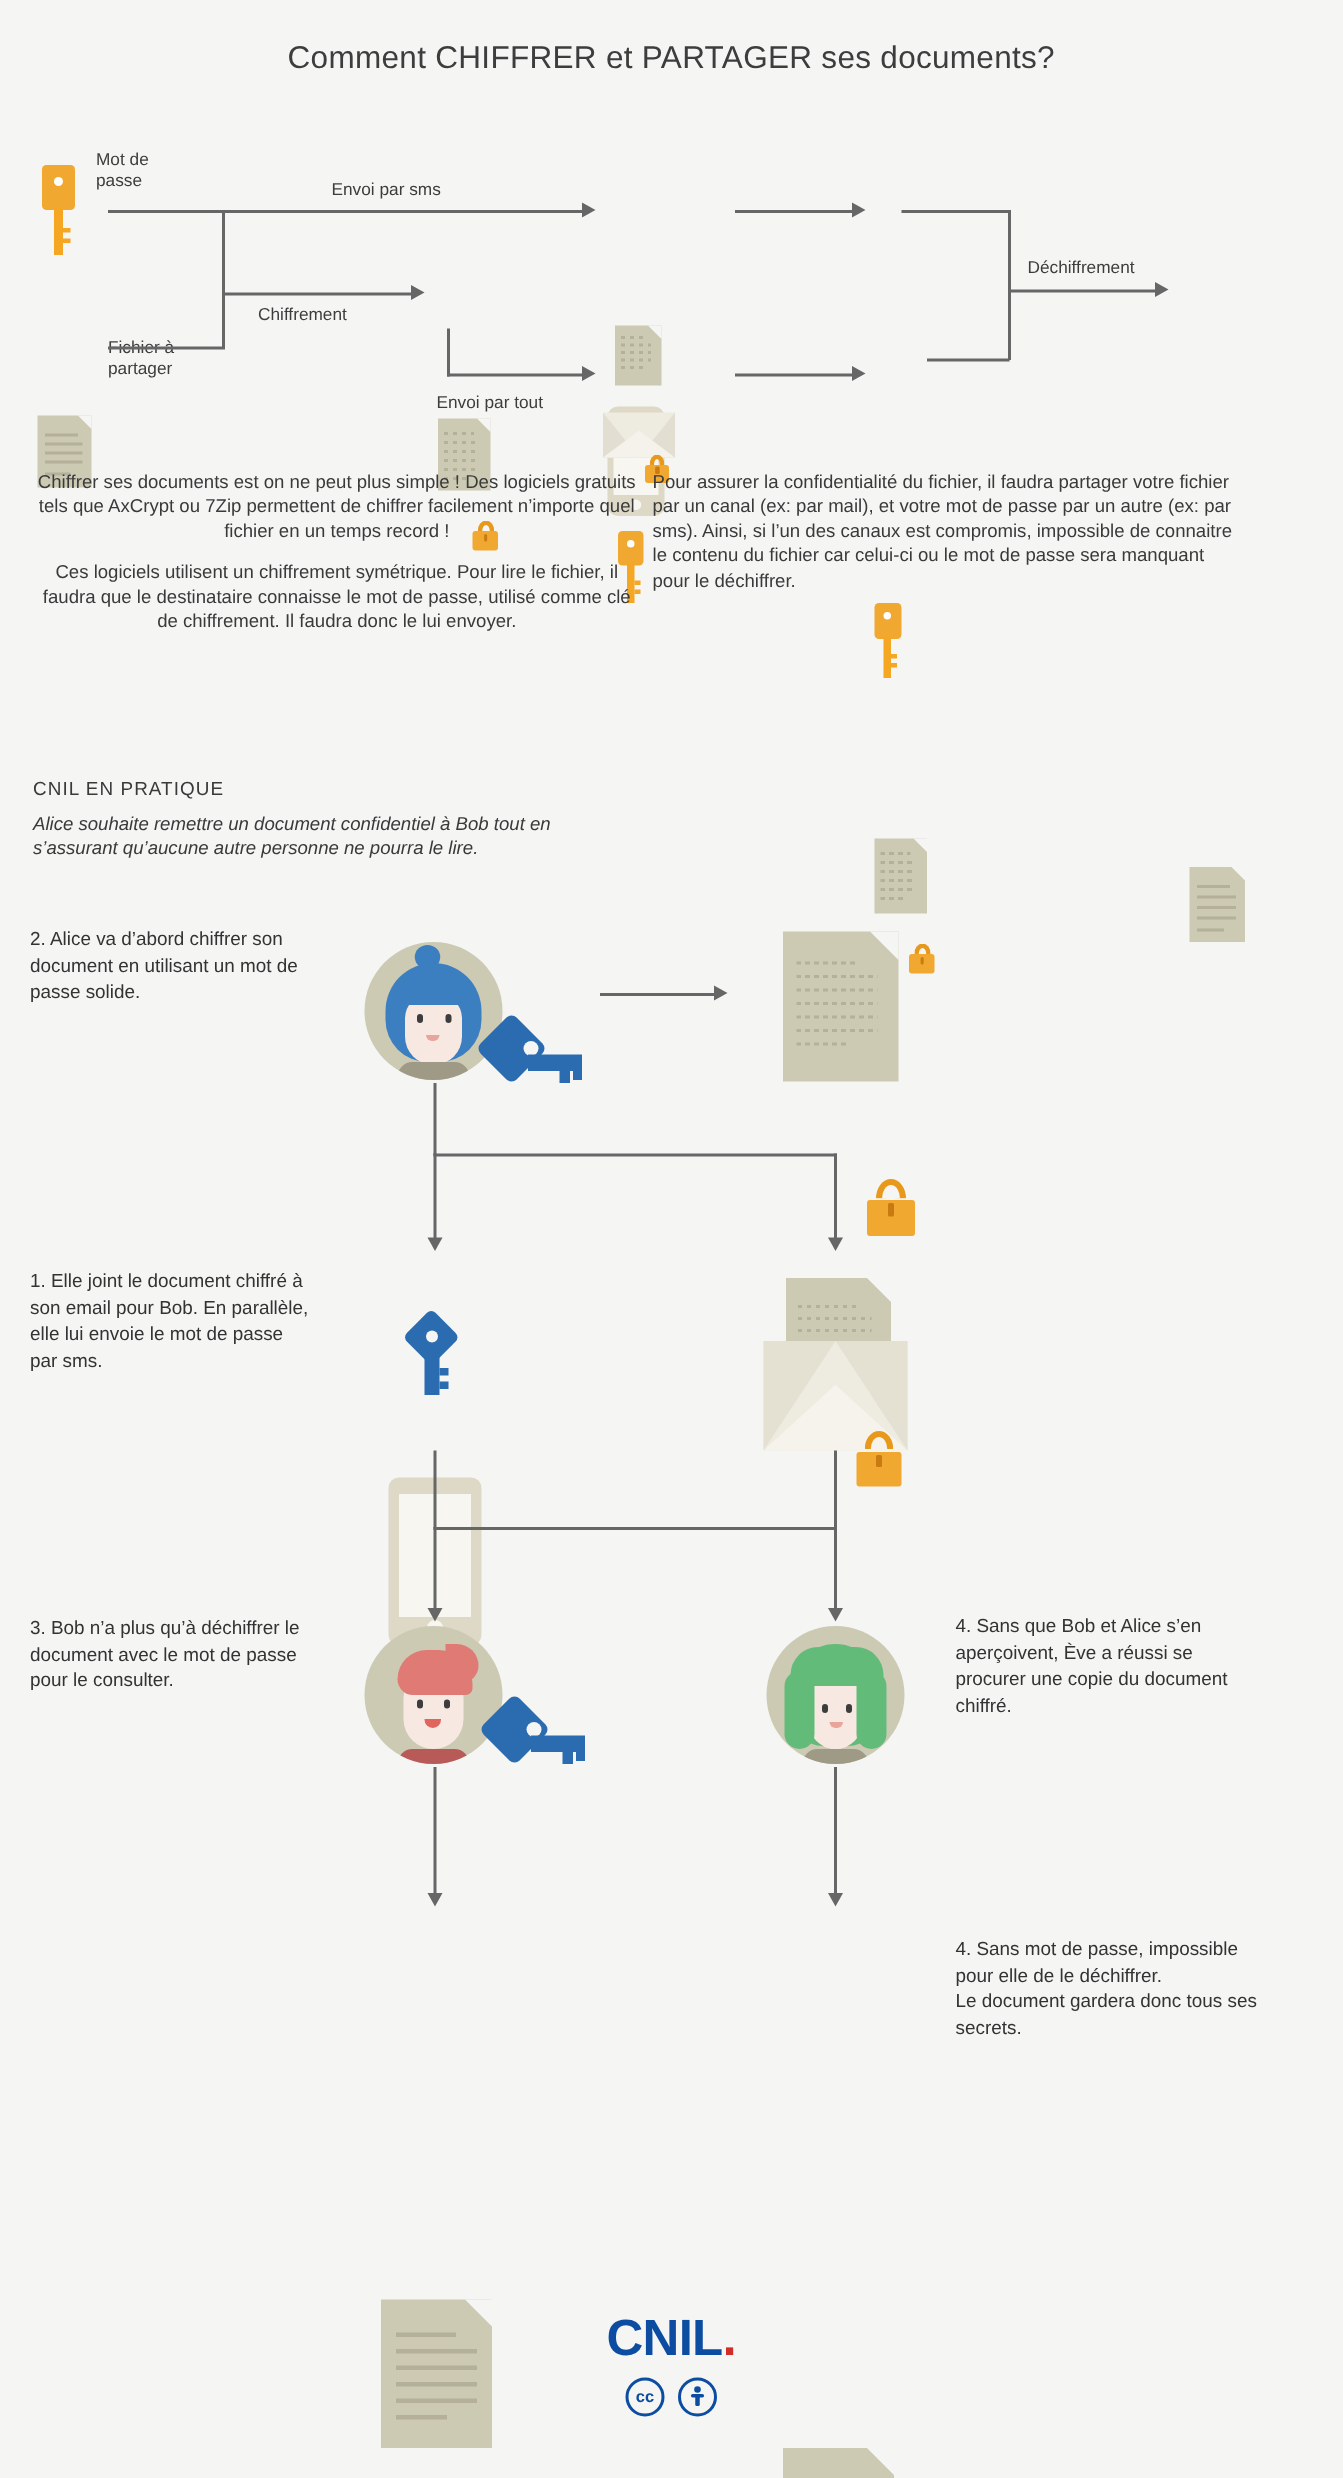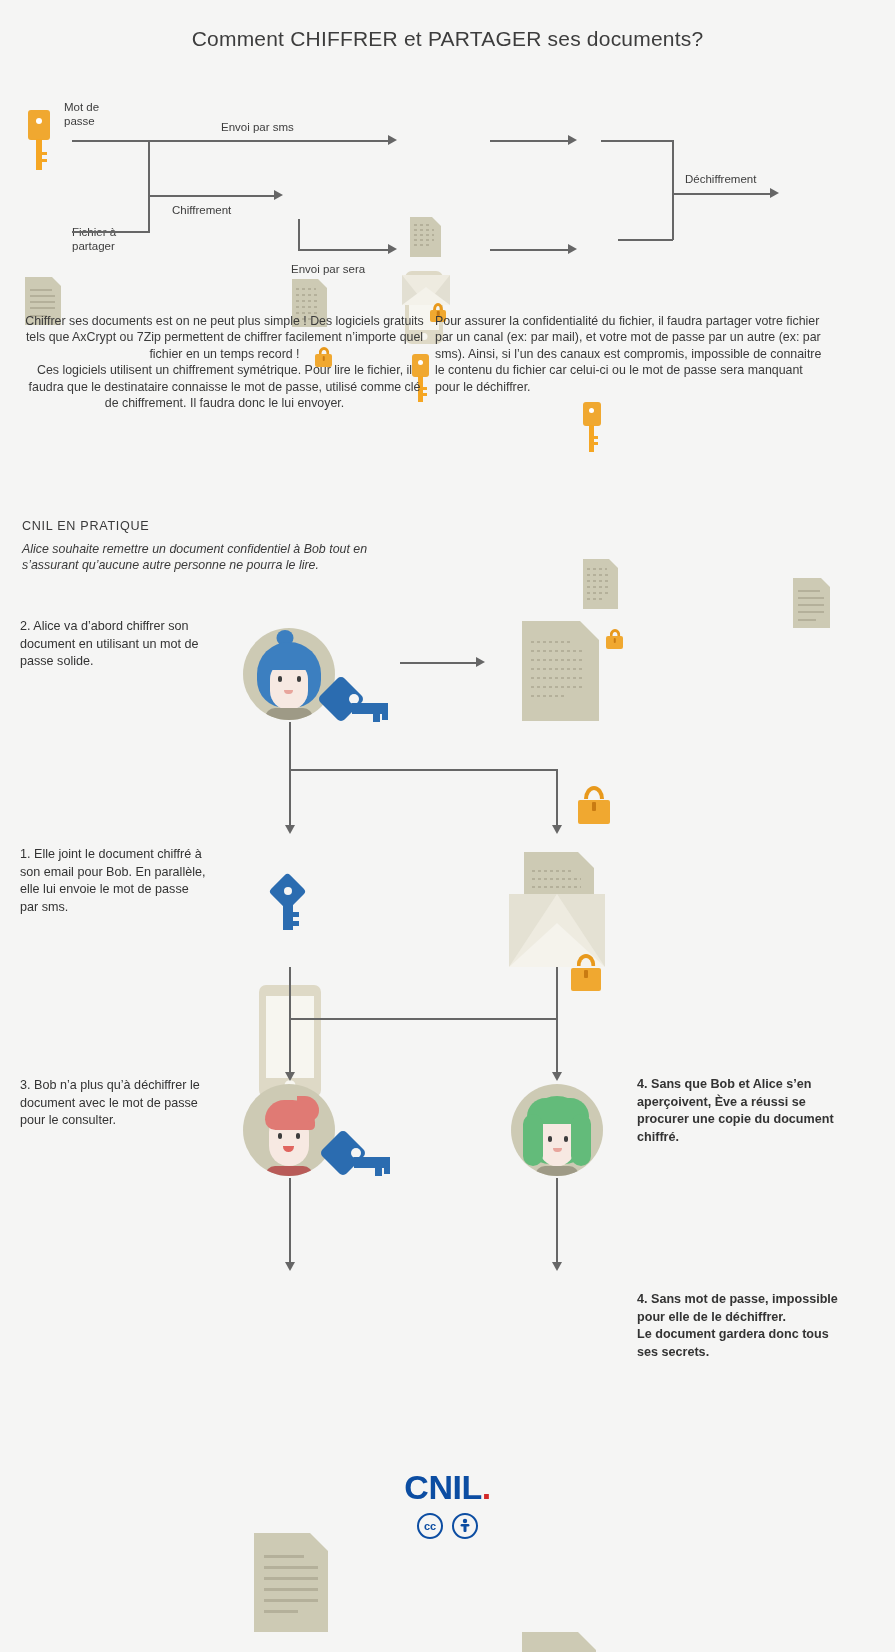--- a/index.html
+++ b/index.html
@@ -75,24 +75,24 @@
   .ar-r { position: absolute; width: 0; height: 0;
           border-top: 5px solid transparent; border-bottom: 5px solid transparent;
           border-left: 9px solid #666; }
   .ar-d { position: absolute; width: 0; height: 0;
           border-left: 5px solid transparent; border-right: 5px solid transparent;
           border-top: 9px solid #666; }
   .lbl { position: absolute; font-size: 11.5px; color: #3d3d3d; white-space: nowrap; }
 
   
   .para { position: absolute; font-size: 12.4px; line-height: 16.4px; color: #3a3a3a; }
-  .para p + p { }
+  .para p + p { margin-top: 11px; }
   .sect-head { position: absolute; font-size: 12.6px; letter-spacing: .7px; color: #3a3a3a; }
   .step { position: absolute; font-size: 12.6px; line-height: 17.5px; color: #333; }
-  .step.right { text-align: left; font-weight: bold; }
+  .step.right { text-align: left; }
 
   
   .avatar { position: absolute; border-radius: 50%; overflow: hidden; background: #cdcab4; }
   .av-face { position: absolute; background: #f7e9e2; }
   .av-hair { position: absolute; }
   .eye { position: absolute; width: 4px; height: 6px; border-radius: 2px; background: #3d3d3d; }
 
   
   .bkey { position: absolute; }
   .bkey .bk-head { position: absolute; background: #2b6cb0; transform: rotate(45deg); border-radius: 4px; }
@@ -159,21 +159,21 @@
     </div>
     <div class="lock abs" style="left:315px;top:110px;width:17px;height:16px;">
       <div class="lshk" style="width:11px;height:7px;top:-4px;"></div>
       <div class="lbody" style="height:13px;"></div>
       <div class="lkey" style="top:5px;width:2.5px;height:5px;"></div>
     </div>
 
     <div class="ln-v" style="left:298px;top:134px;height:32px;"></div>
     <div class="ln-h" style="left:298px;top:164px;width:92px;"></div>
     <div class="ar-r" style="left:388px;top:159px;"></div>
-    <div class="lbl" style="left:291px;top:178px;">Envoi par sera</div>
+    <div class="lbl" style="left:291px;top:178px;">Envoi par tout</div>
 
     <div class="phone abs" style="left:405px;top:14px;width:38px;height:73px;">
       <div class="scr" style="left:4px;top:7px;width:30px;height:52px;"></div>
       <div class="hbtn" style="bottom:4px;width:7px;height:7px;"></div>
     </div>
     <div class="key abs" style="left:412px;top:24px;width:17px;height:48px;">
       <div class="kh" style="height:23px;"></div>
       <div class="keye" style="left:6px;top:6px;width:5px;height:5px;"></div>
       <div class="kshaft" style="left:6px;top:22px;width:5px;height:26px;"></div>
       <div class="ktooth" style="left:11px;top:33px;width:4px;height:2.5px;"></div>
@@ -402,21 +402,21 @@
     <div class="ln" style="top:55px;width:72%;height:3px;"></div>
     <div class="ln" style="top:66px;width:72%;height:3px;"></div>
     <div class="ln" style="top:77px;width:45%;height:3px;"></div>
   </div>
 
   <div class="doc dashed abs" style="left:522px;top:1291px;width:74px;height:99px;">
     <div class="fold" style="border-left:18px solid transparent;border-top:18px solid #f5f5f4;"></div>
 
   </div>
 
-  <div class="cnil" style="left:0;top:1468px;width:895px;">
+  <div class="cnil" style="left:0;top:1540px;width:895px;">
     <div>
       <span class="word">CNIL</span><span class="word dot">.</span>
     </div>
     <div class="cc-row">
       <div class="cc-badge">cc</div>
       <div class="cc-badge">
         <svg width="14" height="16" viewBox="0 0 14 16">
           <circle cx="7" cy="3" r="2.2" fill="#0c4da2"></circle>
           <rect x="5.5" y="6" width="3" height="8" rx="1" fill="#0c4da2"></rect>
           <rect x="2.6" y="6" width="8.8" height="2.4" rx="1.2" fill="#0c4da2"></rect>

